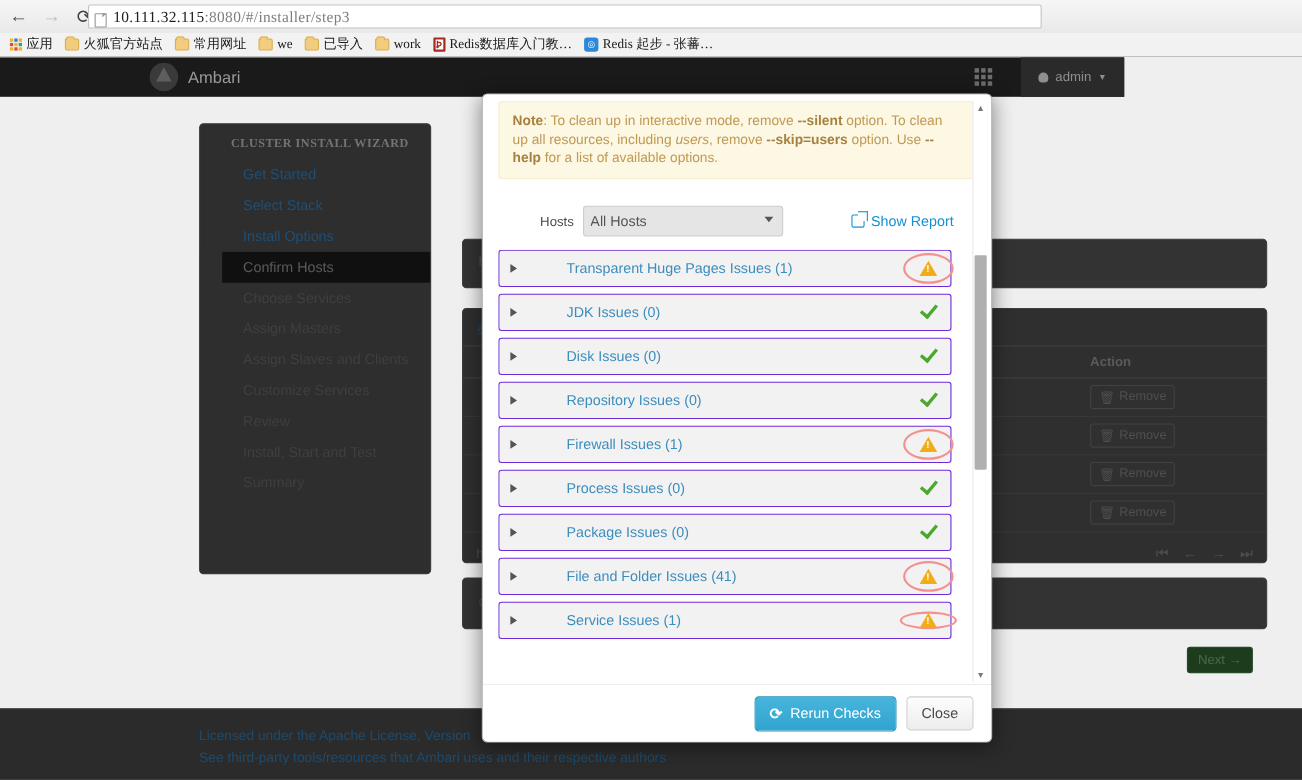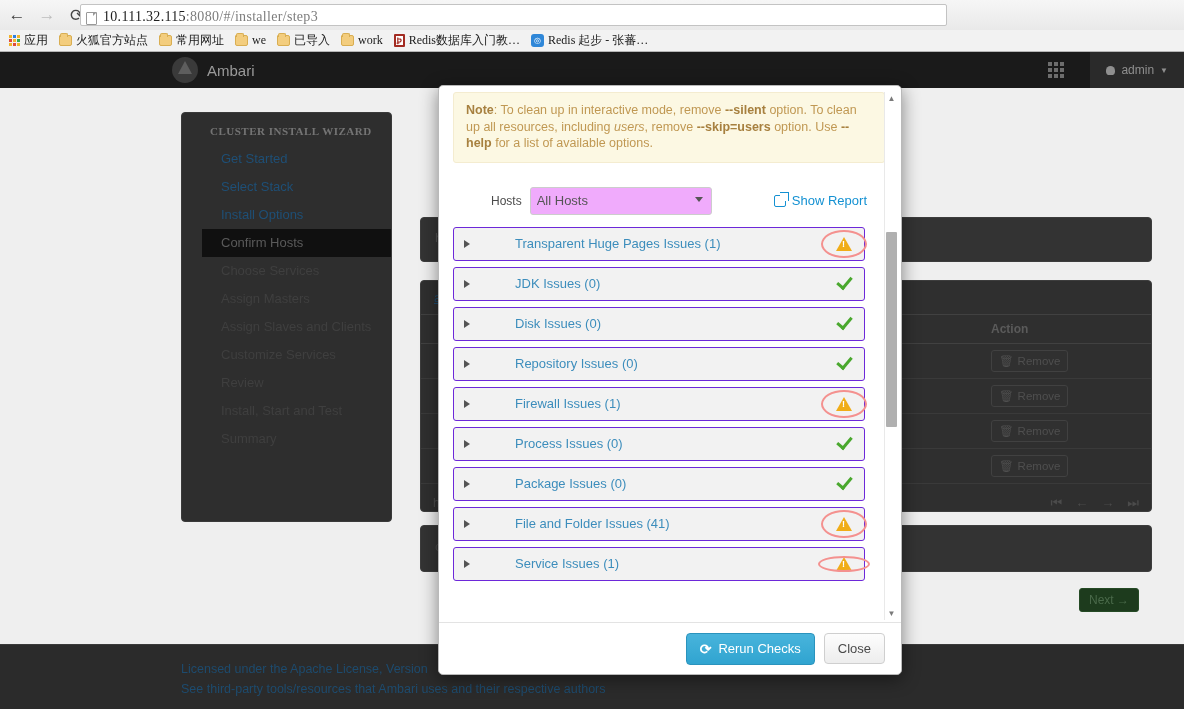--- a/index.html
+++ b/index.html
@@ -88,22 +88,22 @@
     background:#2f87d8; border-radius:3px; width:13px;height:13px;
     color:#fff; font-size:8px; text-align:center; line-height:13px;
   }
 
   
   #page {
     position: absolute; left:0; top:52px; width:1184px; height:657px;
     background:#efefef; overflow:hidden;
   }
   #ambari-navbar {
-    position:absolute; left:0; top:0; width:1184px; height:36px;
-    background:#1a1a1a; display:flex; align-items:center;padding-left:36px;
+    position:absolute; left:0; top:0; width:1022px; height:36px;
+    background:#1a1a1a; display:flex; align-items:center;
   }
   #ambari-logo-wrap{ display:flex; align-items:center; margin-left:136px; }
   #ambari-logo{
     width:26px;height:26px;border-radius:50%;
     background:#3a3a3a; position:relative; margin-right:9px; flex:none;
   }
   #ambari-logo:after{
     content:""; position:absolute; left:50%; top:4px; transform:translateX(-50%);
     width:0;height:0;border-left:7px solid transparent;border-right:7px solid transparent;
     border-bottom:13px solid #5e5e5e;
@@ -224,21 +224,21 @@
   }
   #note-box b{ color:#a7803f; }
   #note-box i{ font-style:italic; }
 
   #hosts-filter-row{
     display:flex; align-items:center; margin-top:24px; padding-right:18px;margin-left:38px;
   }
   #hosts-filter-label{ font-size:12px; color:#4b4b4b; margin-right:8px; }
   #hosts-select{
     width:182px; height:28px; border:1px solid #ccc; border-radius:3px;
-    background:#f0abfc; font-size:13px; color:#555; padding:0 6px;
+    background:#e5e5e5; font-size:13px; color:#555; padding:0 6px;
     appearance:none; -webkit-appearance:none; position:relative;
     font-family:"Liberation Sans",sans-serif;
   }
   #hosts-select-wrap{ position:relative; }
   #hosts-select-caret{
     position:absolute; right:9px; top:10px; pointer-events:none;
     width:0;height:0;border-left:4px solid transparent;border-right:4px solid transparent;
     border-top:5px solid #555;
   }
   #show-report{

